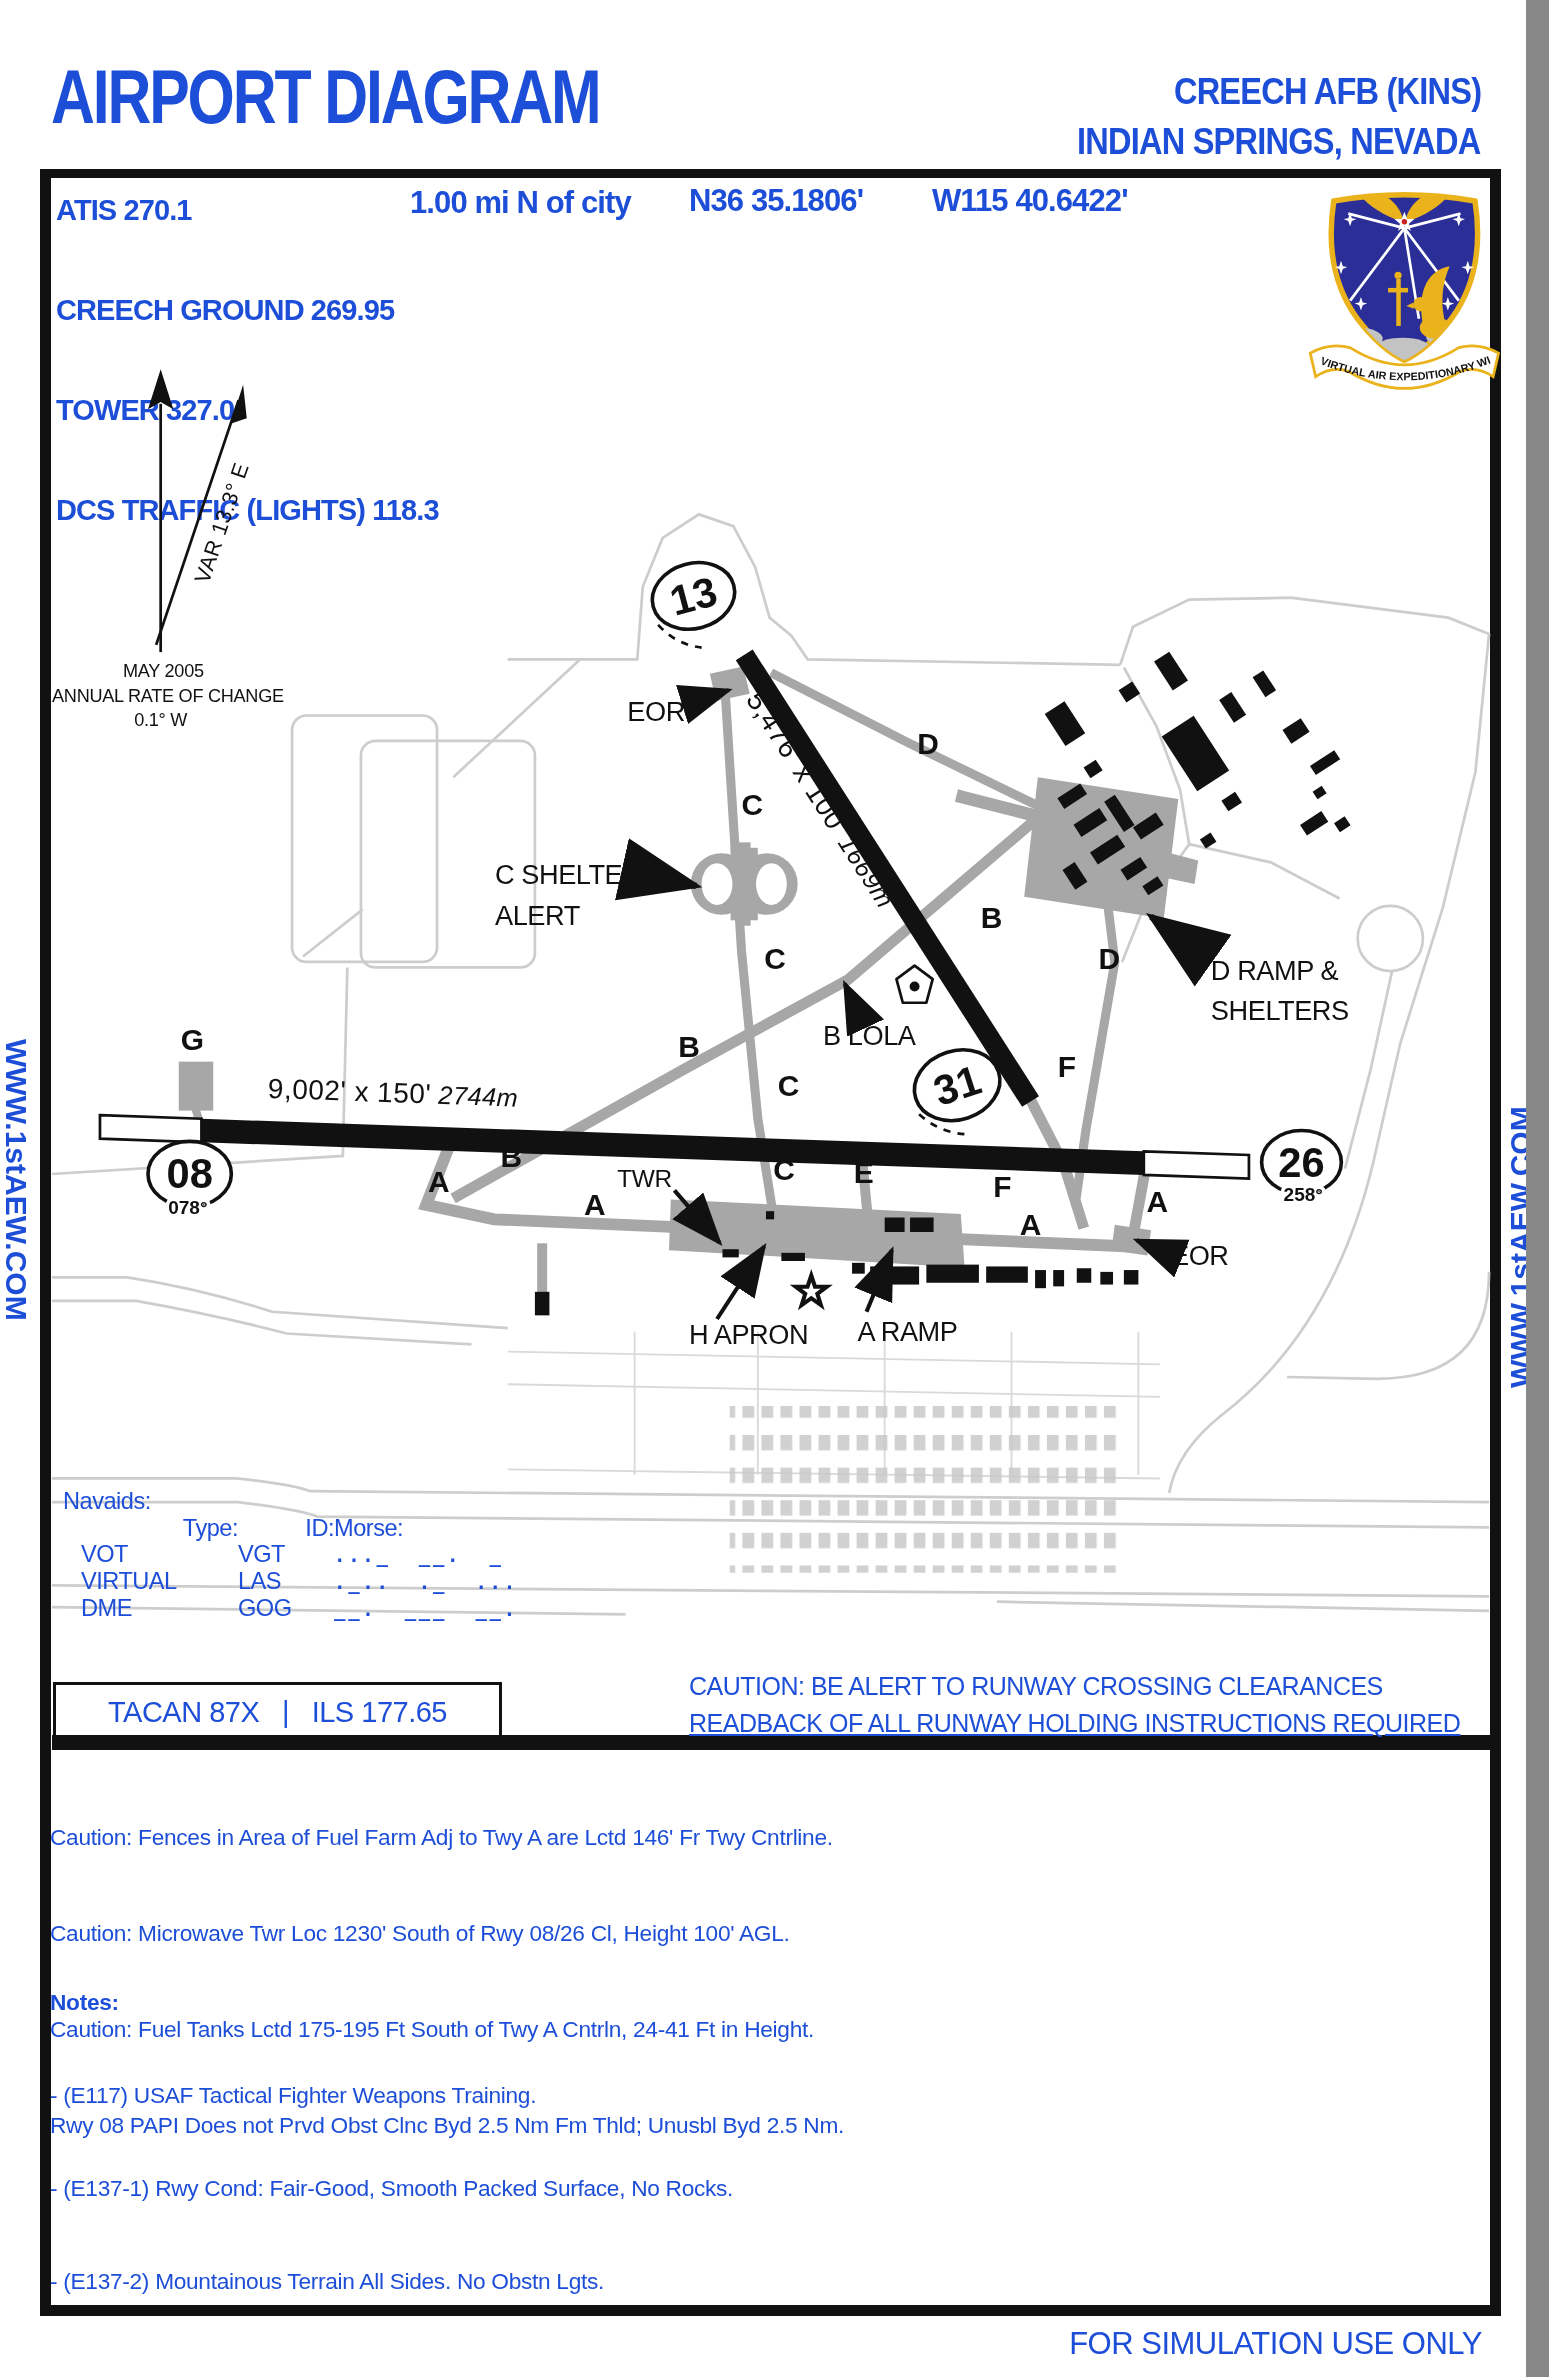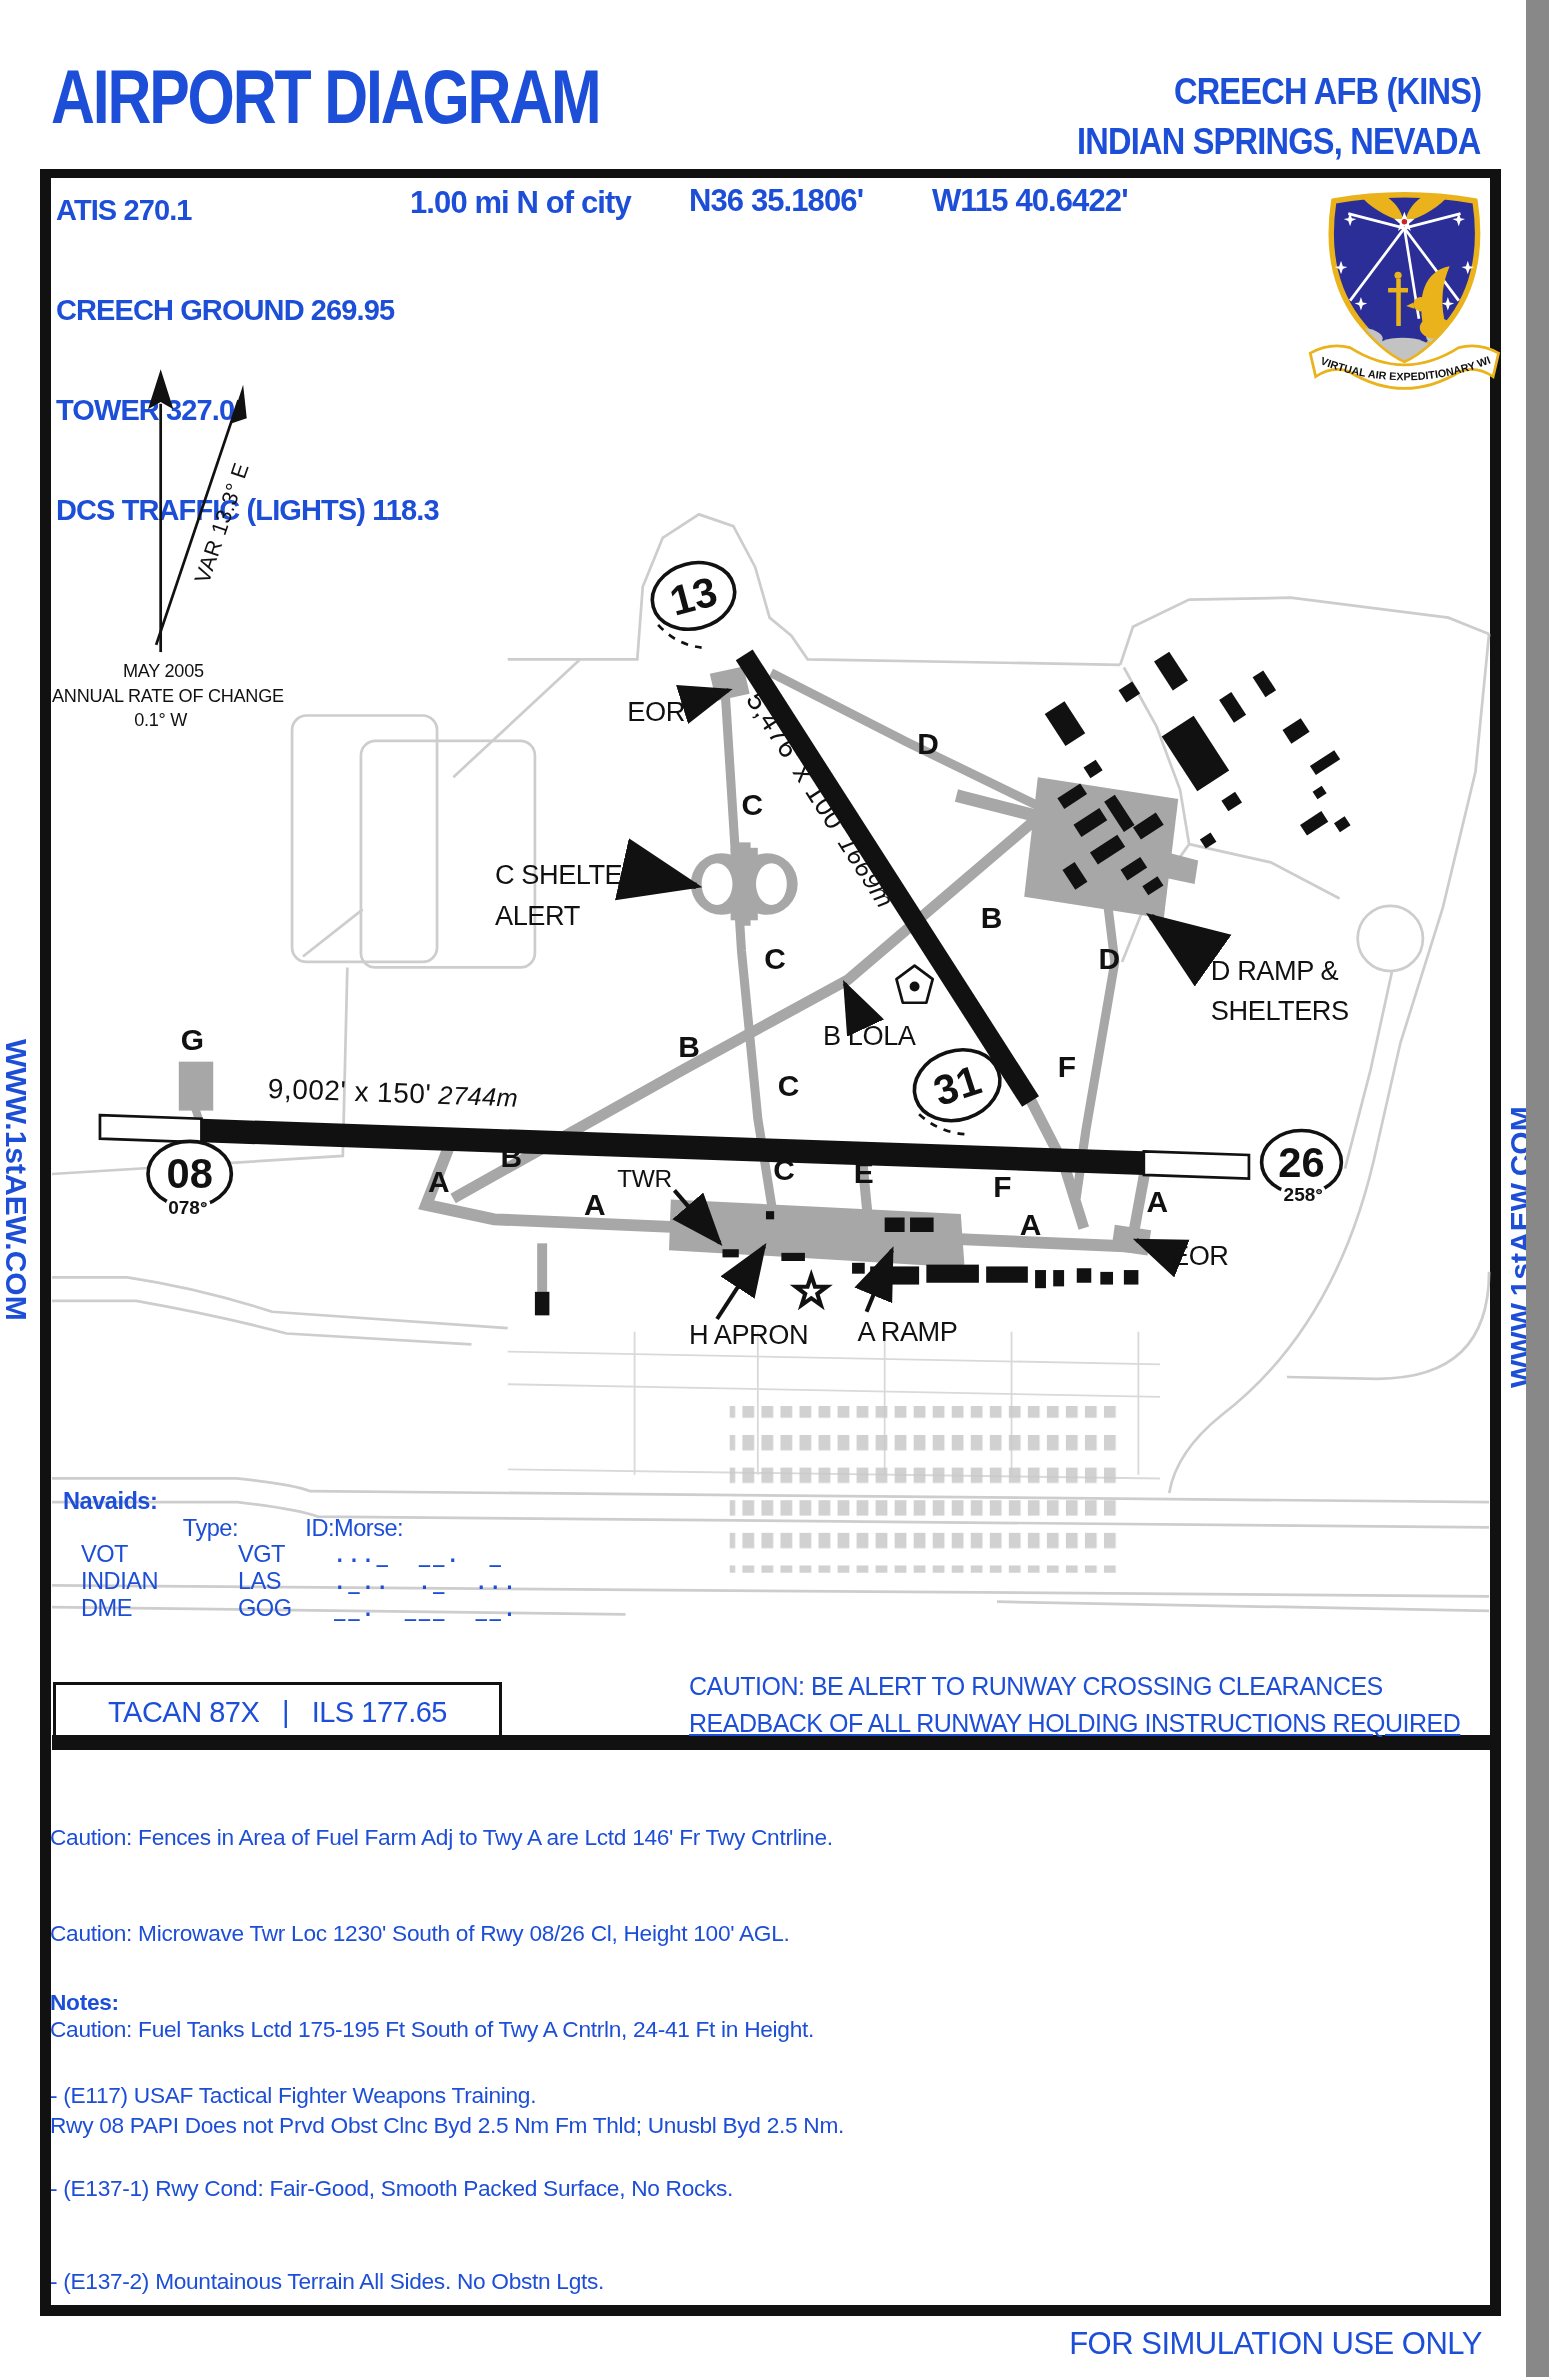--- a/index.html
+++ b/index.html
@@ -9,21 +9,21 @@
   .title{left:51px;top:53px;font-size:76px;font-weight:bold;letter-spacing:-2.7px;
          transform:scaleX(0.80);transform-origin:0 50%;white-space:nowrap;}
   .hdr-right{right:45px;text-align:right;font-size:37px;font-weight:bold;letter-spacing:-0.9px;
              transform:scaleX(0.88);transform-origin:100% 50%;white-space:nowrap;}
   .frame{left:40px;top:169px;width:1461px;height:2147px;box-sizing:border-box;
          border-top:9px solid #111;border-left:11.8px solid #111;border-right:11.8px solid #111;border-bottom:11px solid #111;}
   .comm{left:56px;top:185px;font-size:29px;font-weight:bold;letter-spacing:-0.9px;line-height:50px;white-space:pre;}
   .pos{font-size:31px;font-weight:bold;letter-spacing:-0.9px;white-space:nowrap;}
   .divider{left:52px;top:1735px;width:1438px;height:14.5px;background:#111;}
   .nav-block{left:63px;top:1488px;font-size:23.6px;letter-spacing:-0.5px;}
-  .nav-title{font-weight:bold;}
+  .nav-title{font-weight:normal;}
   .nav-head span{font-weight:normal;text-align:right;}
   .nav-row{white-space:pre;line-height:26px;}
   .nc1{display:inline-block;width:157px;}
   .nc2{display:inline-block;width:96px;}
   .morse{font-family:"DejaVu Sans Mono",monospace;font-weight:bold;font-size:19px;letter-spacing:2.7px;}
   .tacan{left:53px;top:1682px;width:449px;height:61px;border:3.6px solid #111;box-sizing:border-box;
          display:flex;align-items:center;justify-content:center;font-size:29px;letter-spacing:-0.5px;white-space:pre;}
   .caut-r{left:689px;font-size:25px;letter-spacing:-0.5px;white-space:nowrap;}
   .caut-r.u{text-decoration:underline;}
   .body-text{font-size:22.7px;letter-spacing:-0.3px;line-height:32px;white-space:pre;}
@@ -323,21 +323,21 @@
       <text class="tw" x="1177" y="1189">F</text>
       <text class="tw" x="1106" y="1321">F</text>
       <text class="tw" x="212" y="1159">G</text>
     </g>
   </svg>
 
   <div class="abs nav-block">
     <div class="nav-title">Navaids:</div>
     <div class="nav-row nav-head" style="padding-left:18px;"><span class="nc1">Type:</span><span class="nc2">ID:</span><span>Morse:</span></div>
     <div class="nav-row" style="padding-left:18px;"><span class="nc1">VOT</span><span class="nc2">VGT</span><span class="morse">..._  __.  _</span></div>
-    <div class="nav-row" style="padding-left:18px;"><span class="nc1">INDIAN</span><span class="nc2">LAS</span><span class="morse">._..  ._  ...</span></div>
+    <div class="nav-row" style="padding-left:18px;"><span class="nc1">VIRTUAL</span><span class="nc2">LAS</span><span class="morse">._..  ._  ...</span></div>
     <div class="nav-row" style="padding-left:18px;"><span class="nc1">DME</span><span class="nc2">GOG</span><span class="morse">__.  ___  __.</span></div>
   </div>
 
   <div class="abs tacan">TACAN 87X   |   ILS 177.65</div>
 
   <div class="abs caut-r" style="top:1672px;">CAUTION: BE ALERT TO RUNWAY CROSSING CLEARANCES</div>
   <div class="abs caut-r u" style="top:1709px;">READBACK OF ALL RUNWAY HOLDING INSTRUCTIONS REQUIRED</div>
 
   <div class="abs body-text" style="left:50px;top:1757px;">
     <div>Caution: Fences in Area of Fuel Farm Adj to Twy A are Lctd 146' Fr Twy Cntrline.</div>

